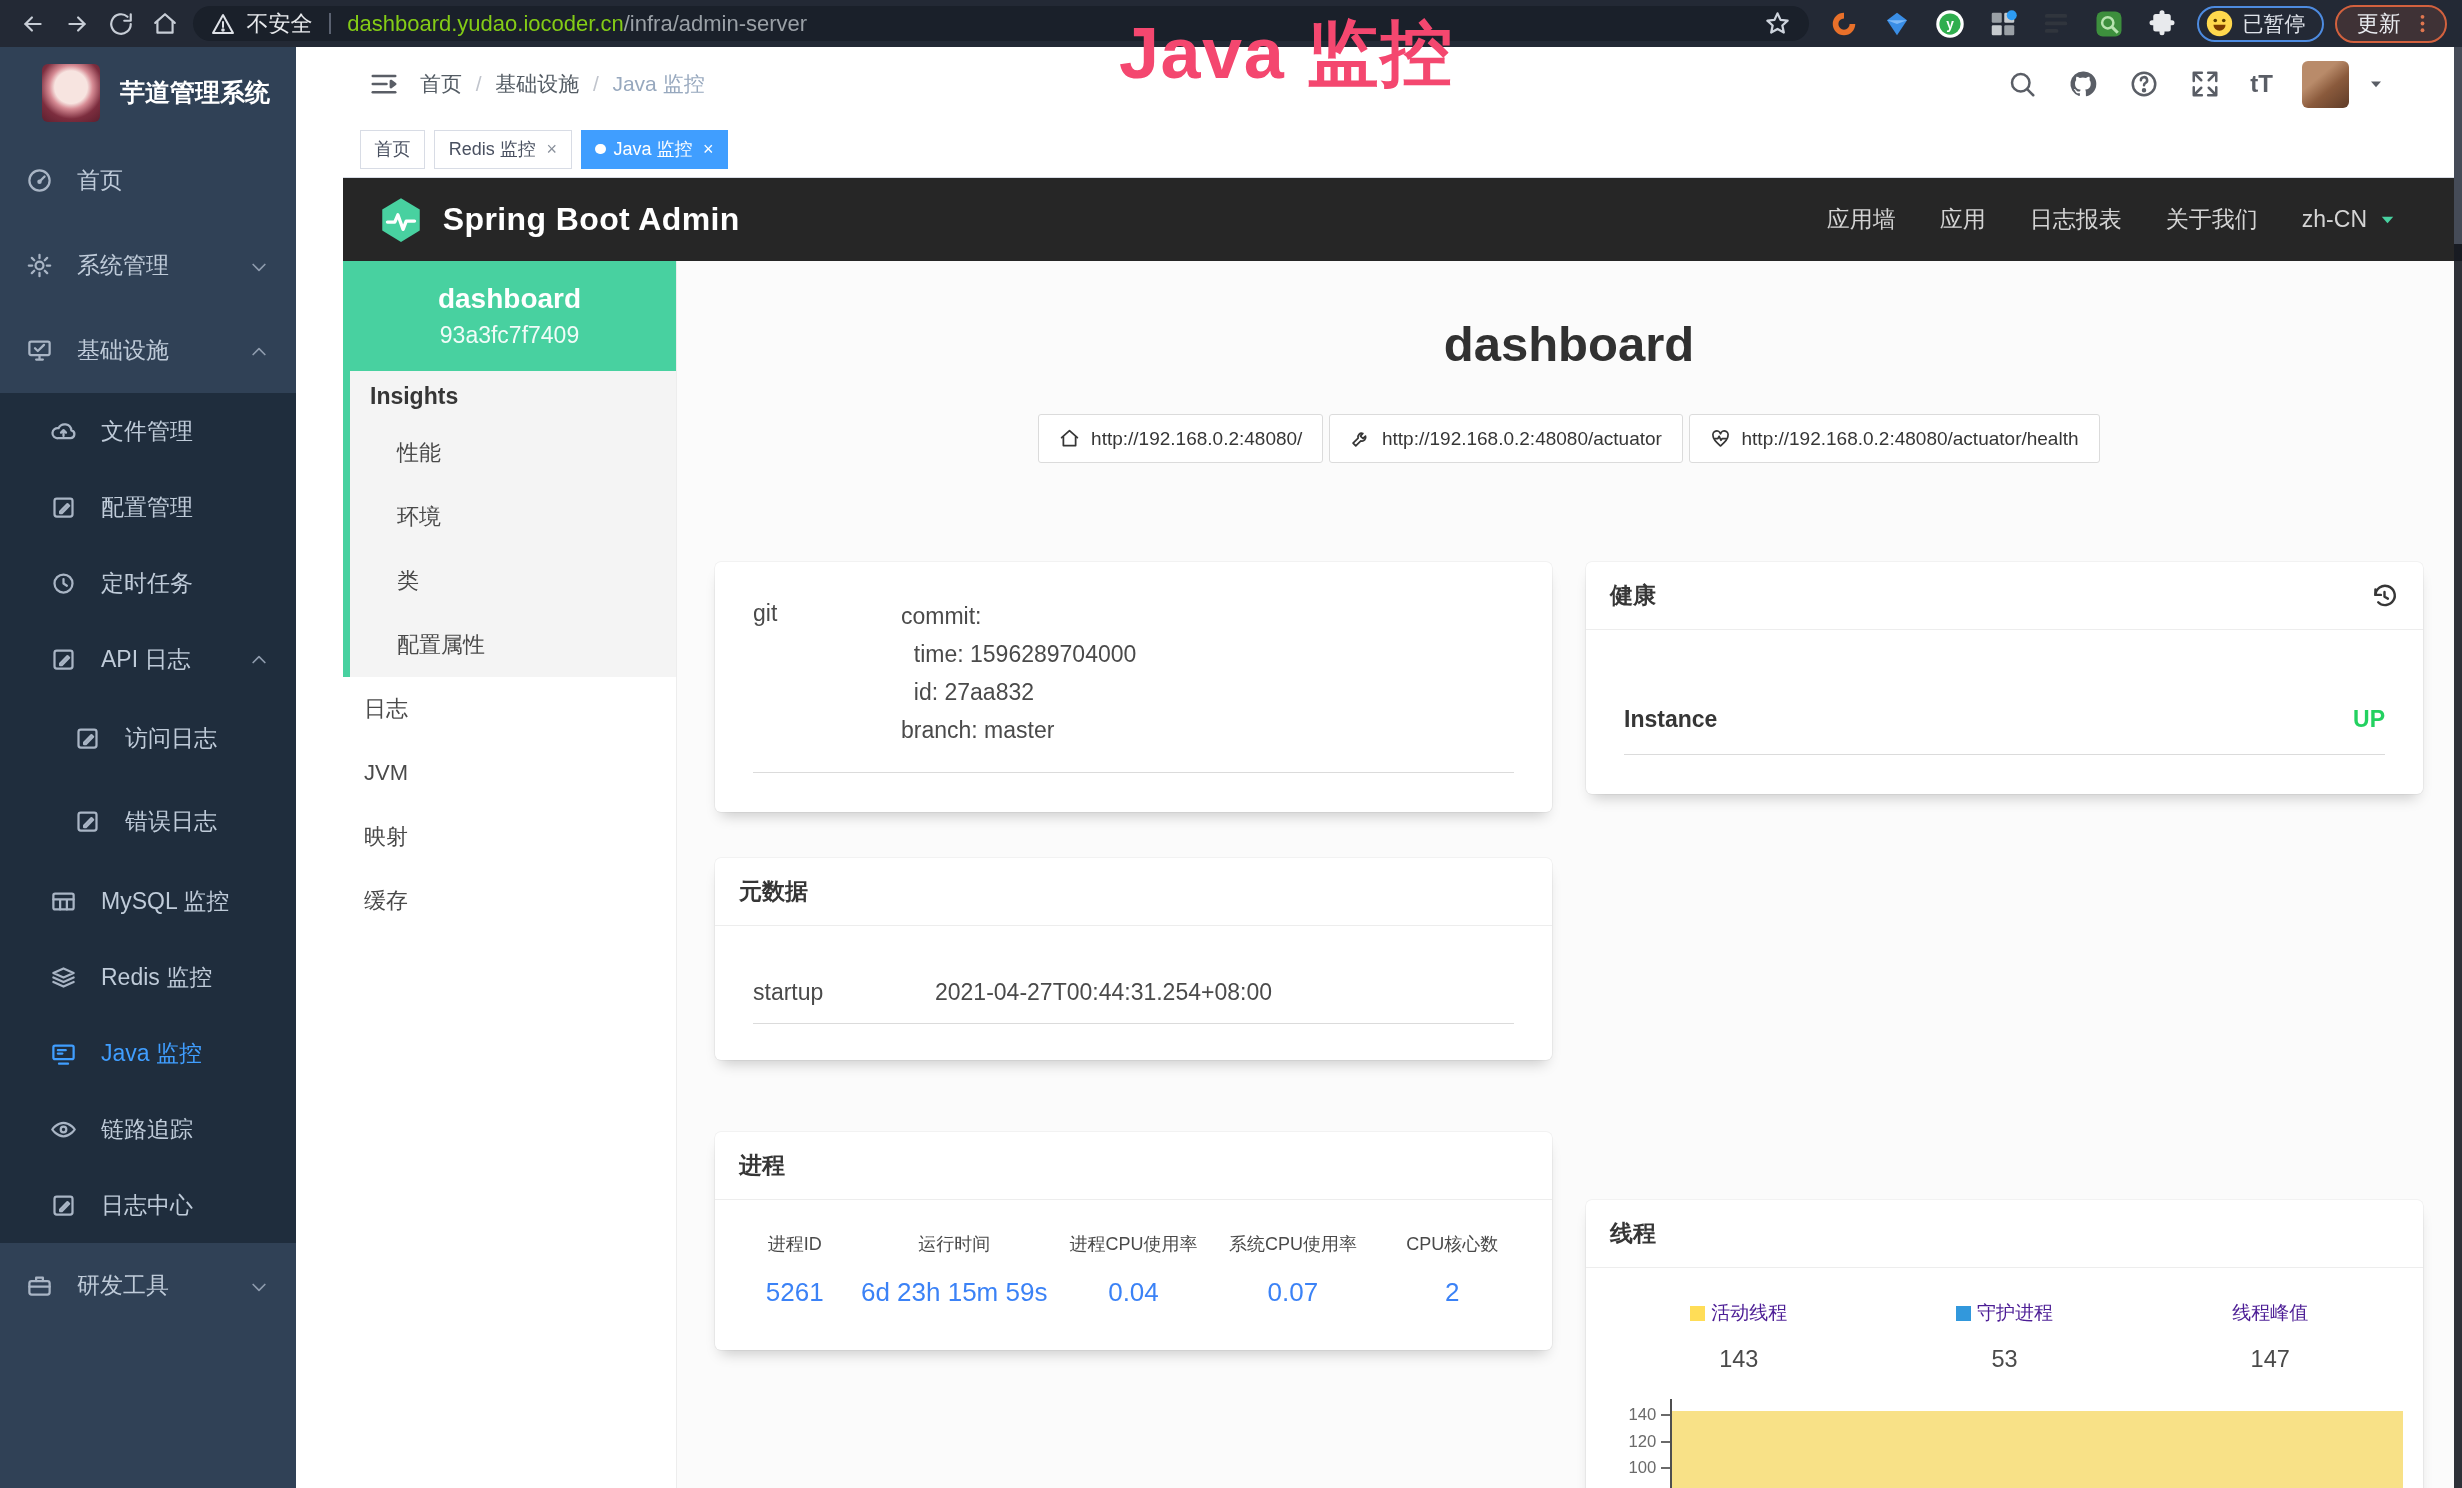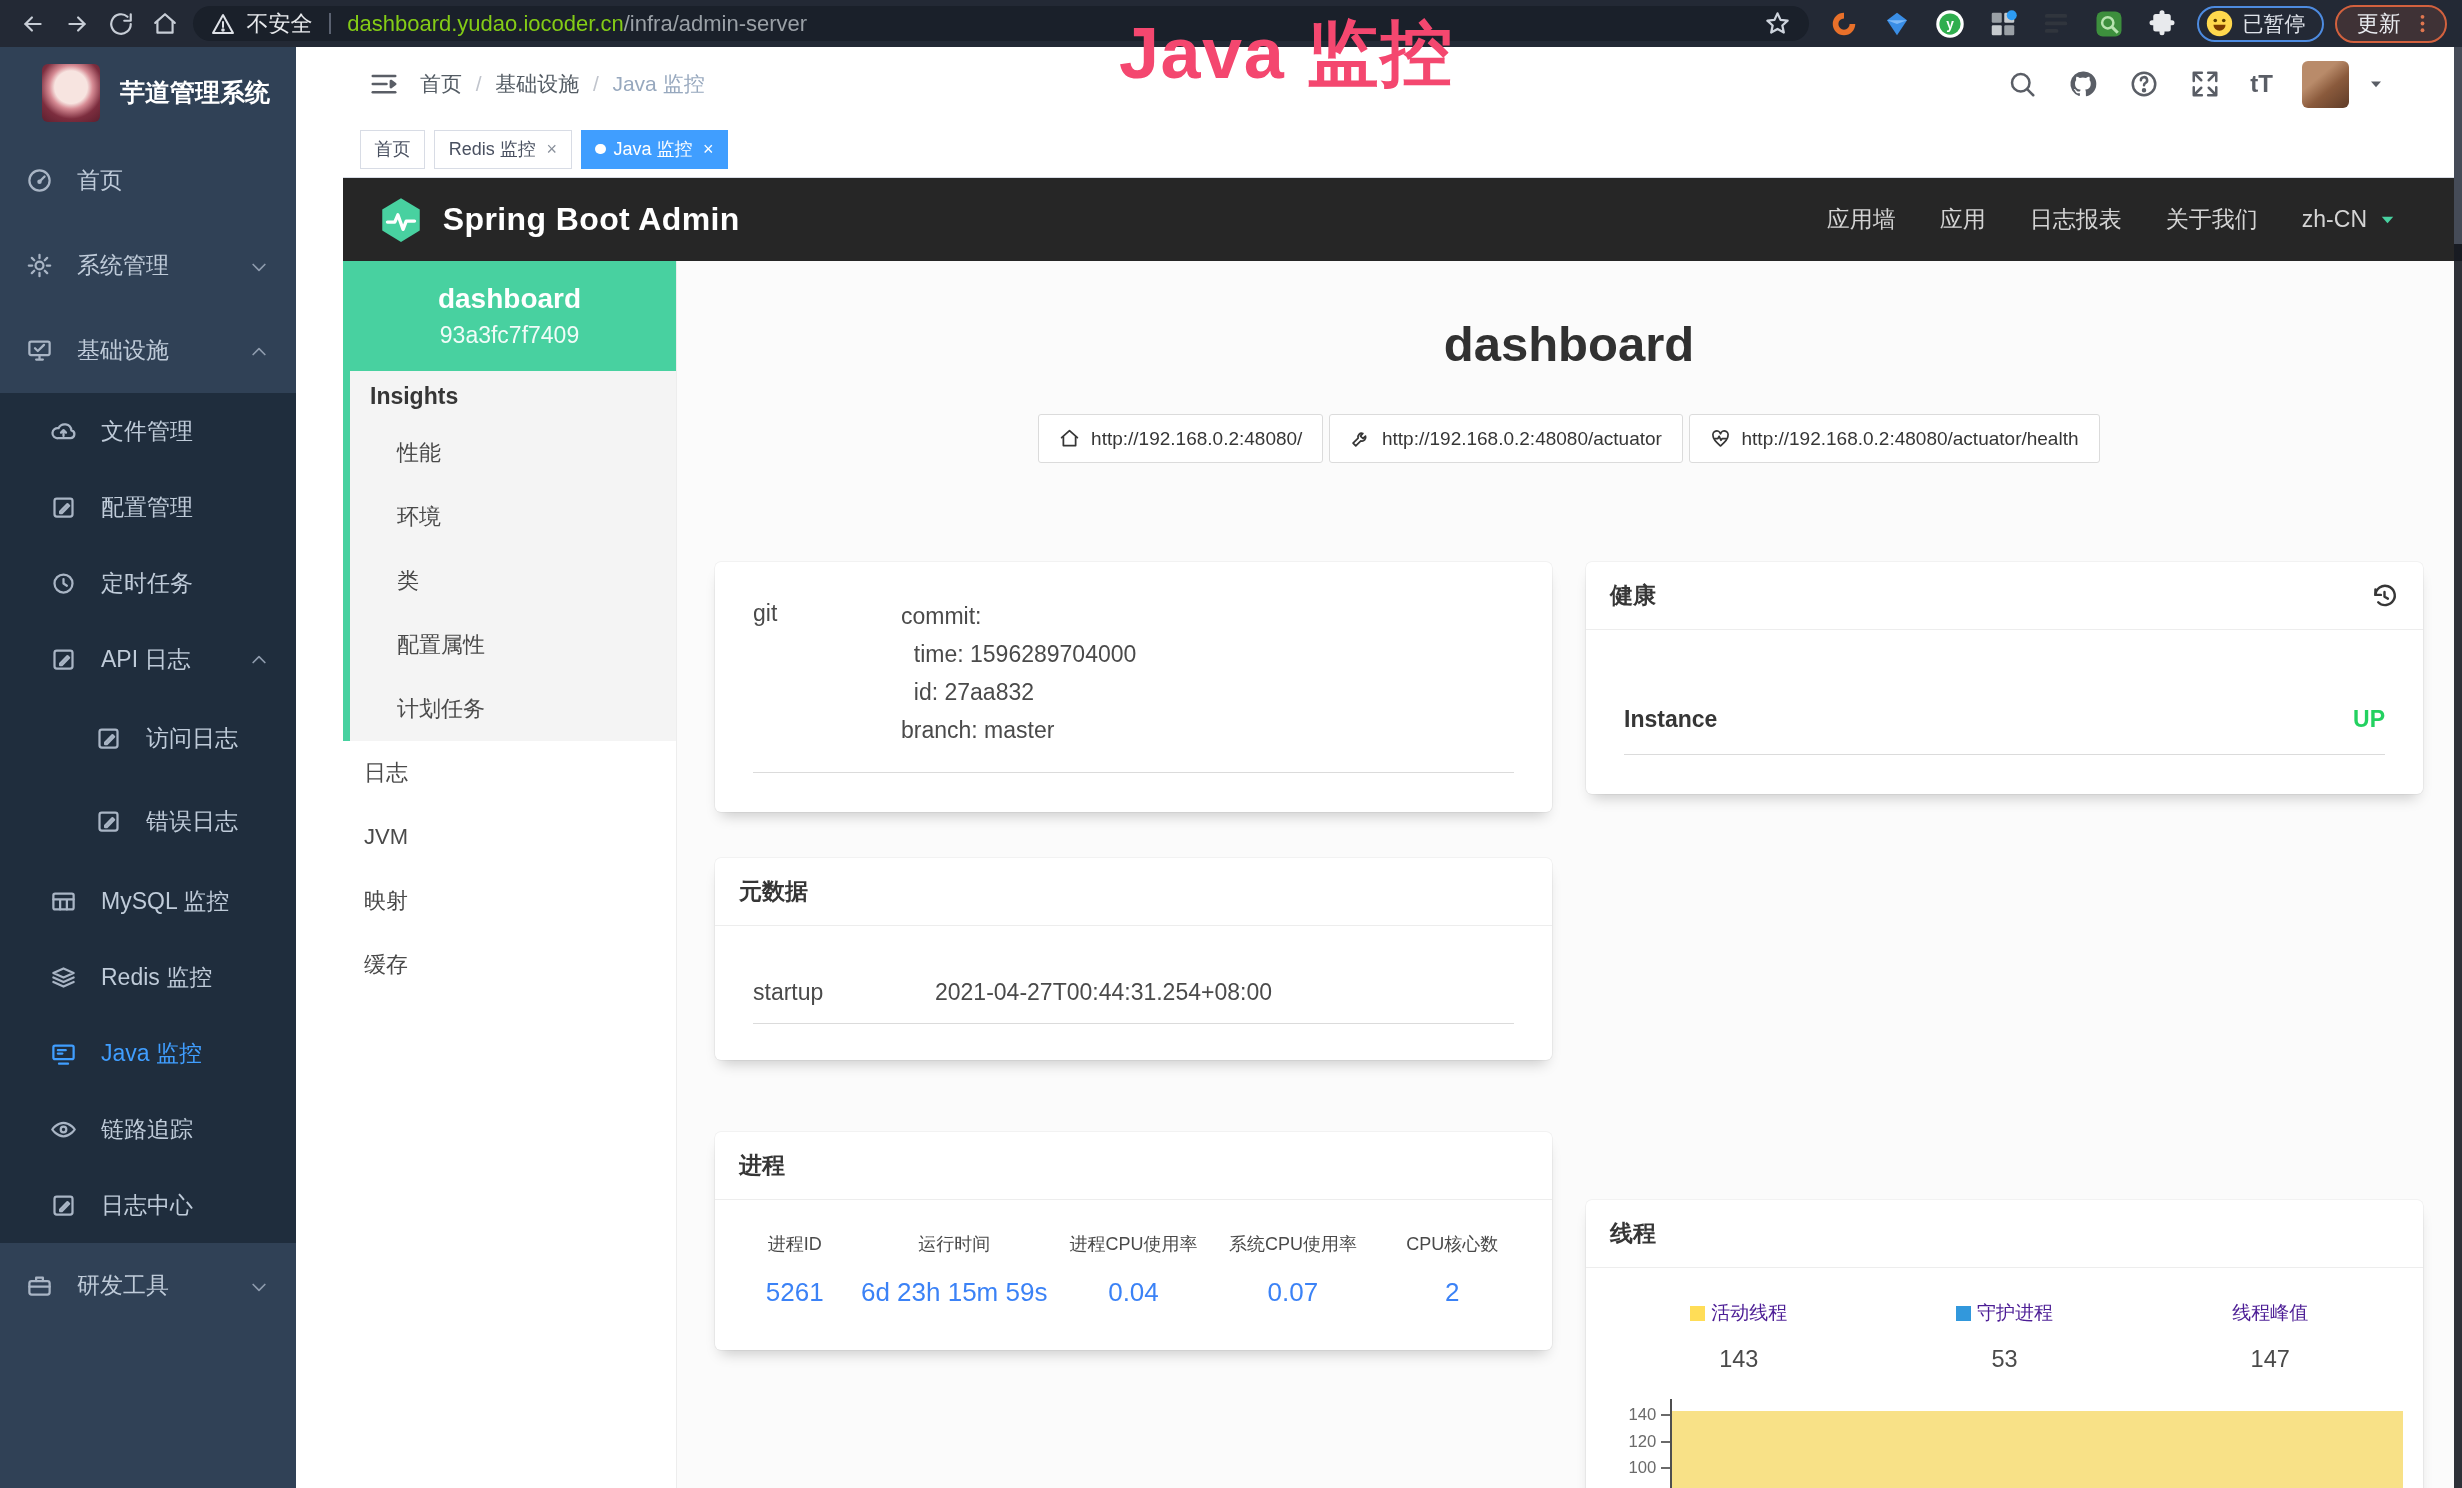--- a/index.html
+++ b/index.html
@@ -46,21 +46,21 @@
               background:radial-gradient(circle at 50% 40%, #f7e4e0 0 36%, #d68b94 48%, #7c2d3e 70%, #5c1f2e 100%); }
   .logo-title { color:#fff; font-size:25px; font-weight:600; white-space:nowrap; }
   .menu { font-size:23px; }
   .menu-item { display:flex; align-items:center; gap:24px; position:relative; cursor:pointer; }
   .menu-item .mi-icon { width:27px; height:27px; flex:none; color:#a9b5c5; }
   .menu-item .mi-icon svg { width:27px; height:27px; }
   .menu-item .chev { position:absolute; right:27px; width:20px; height:20px; color:#8f9cae; }
   .menu-item .chev svg { width:20px; height:20px; }
   .menu-item.l1 { height:85px; padding-left:26px; }
   .menu-item.l2 { height:76px; padding-left:50px; background:#1f2d3d; }
-  .menu-item.l3 { height:83px; padding-left:95px; background:#1f2d3d; }
+  .menu-item.l3 { height:83px; padding-left:74px; background:#1f2d3d; }
   .menu-item.active, .menu-item.active .mi-icon { color:#409EFF; }
 
   
   .region { flex:1; display:flex; flex-direction:column; min-width:0; position:relative; }
 
   .pg-header { height:74px; background:#fff; display:flex; align-items:center; gap:21px;
                padding:0 26px; }
   .hamburger { width:30px; height:30px; color:#5a5e66; }
   .hamburger svg { width:30px; height:30px; }
   .crumbs { display:flex; align-items:center; gap:13.7px; font-size:21px; color:#545c64; }
@@ -519,21 +519,20 @@
           <div class="inst-name">dashboard</div>
           <div class="inst-id">93a3fc7f7409</div>
         </div>
         <div class="insights">
           <div class="ins-label">Insights</div>
           <div id="ins-items">
               <div class="ins-item">性能</div>
               <div class="ins-item">环境</div>
               <div class="ins-item">类</div>
               <div class="ins-item">配置属性</div>
-              <div class="ins-item">计划任务</div>
             </div>
         </div>
         <div id="side-items">
             <div class="side-item">日志</div>
             <div class="side-item">JVM</div>
             <div class="side-item">映射</div>
             <div class="side-item">缓存</div>
           </div>
       </div>
 

